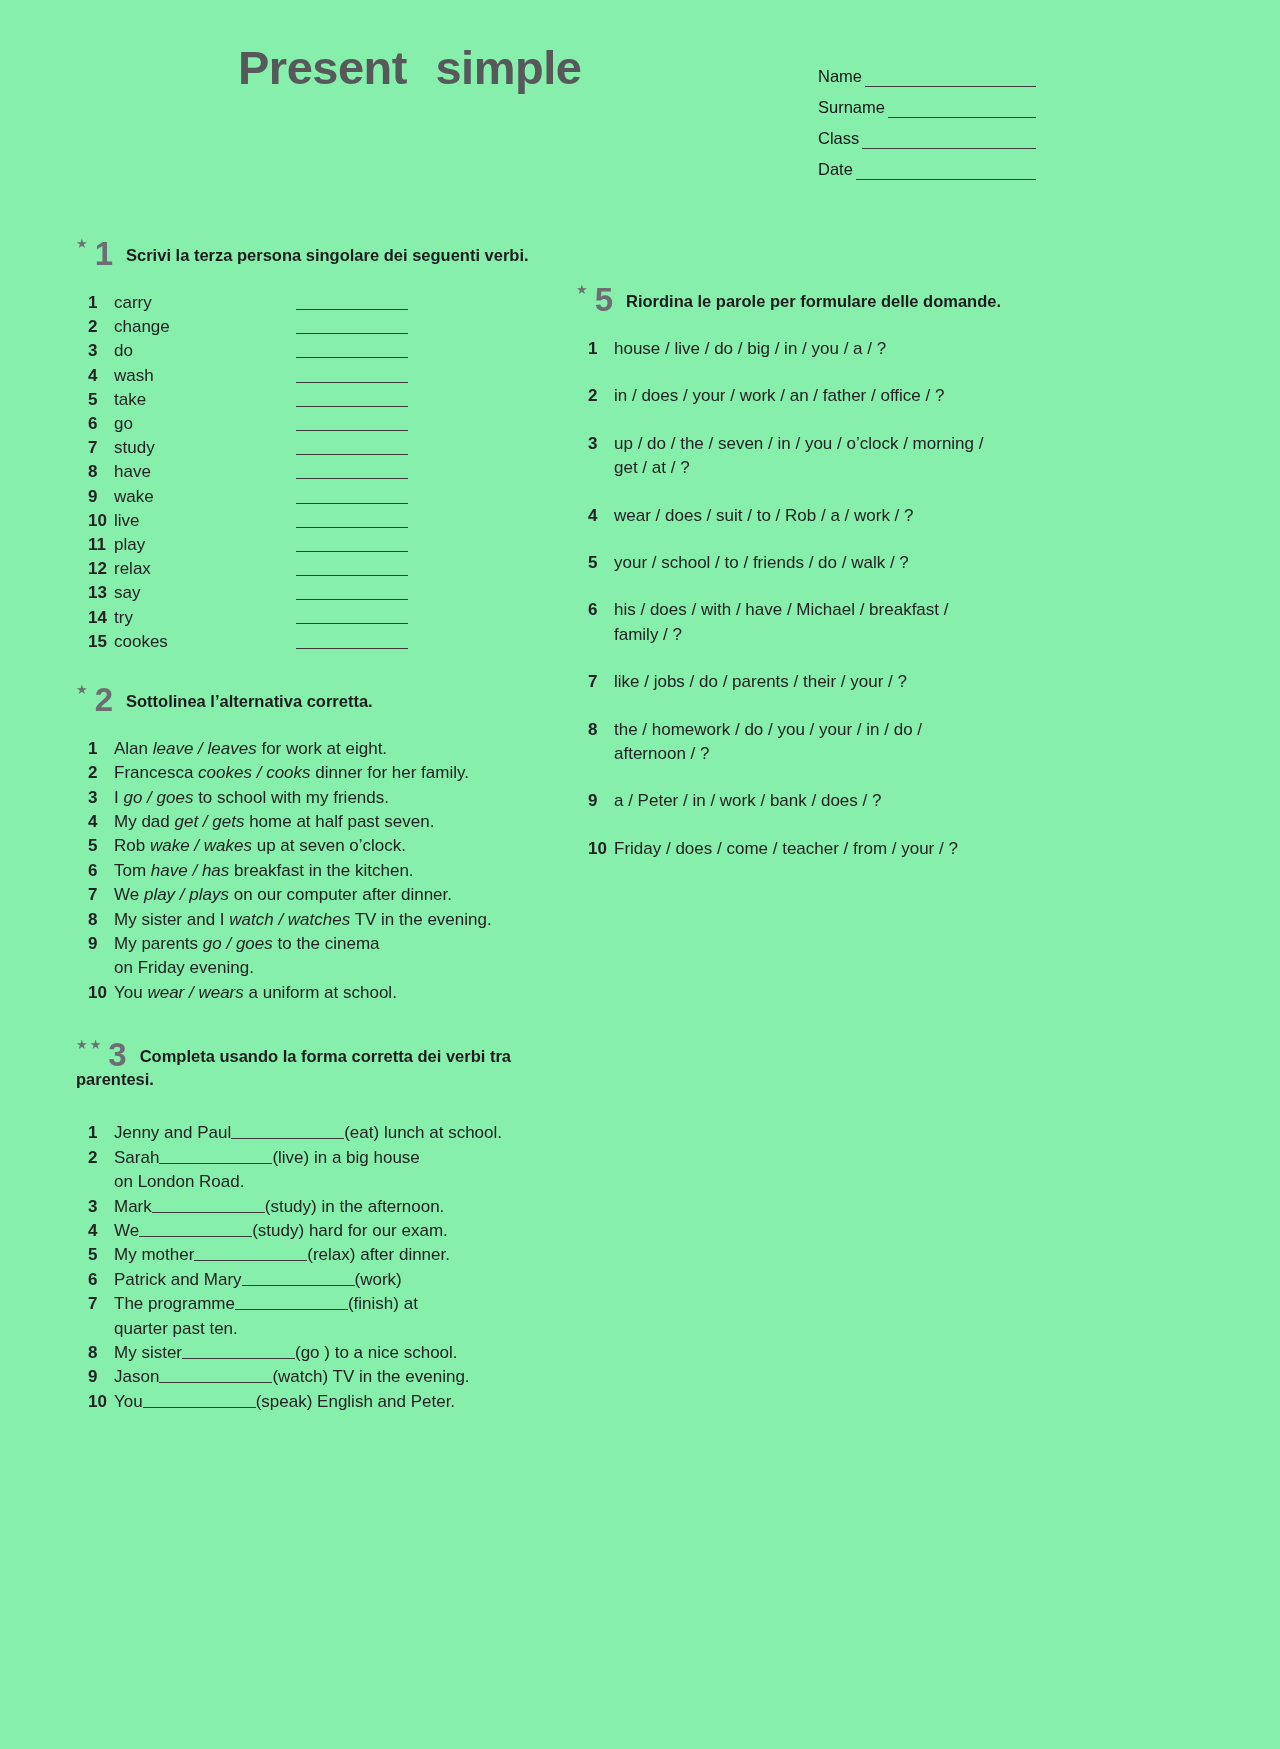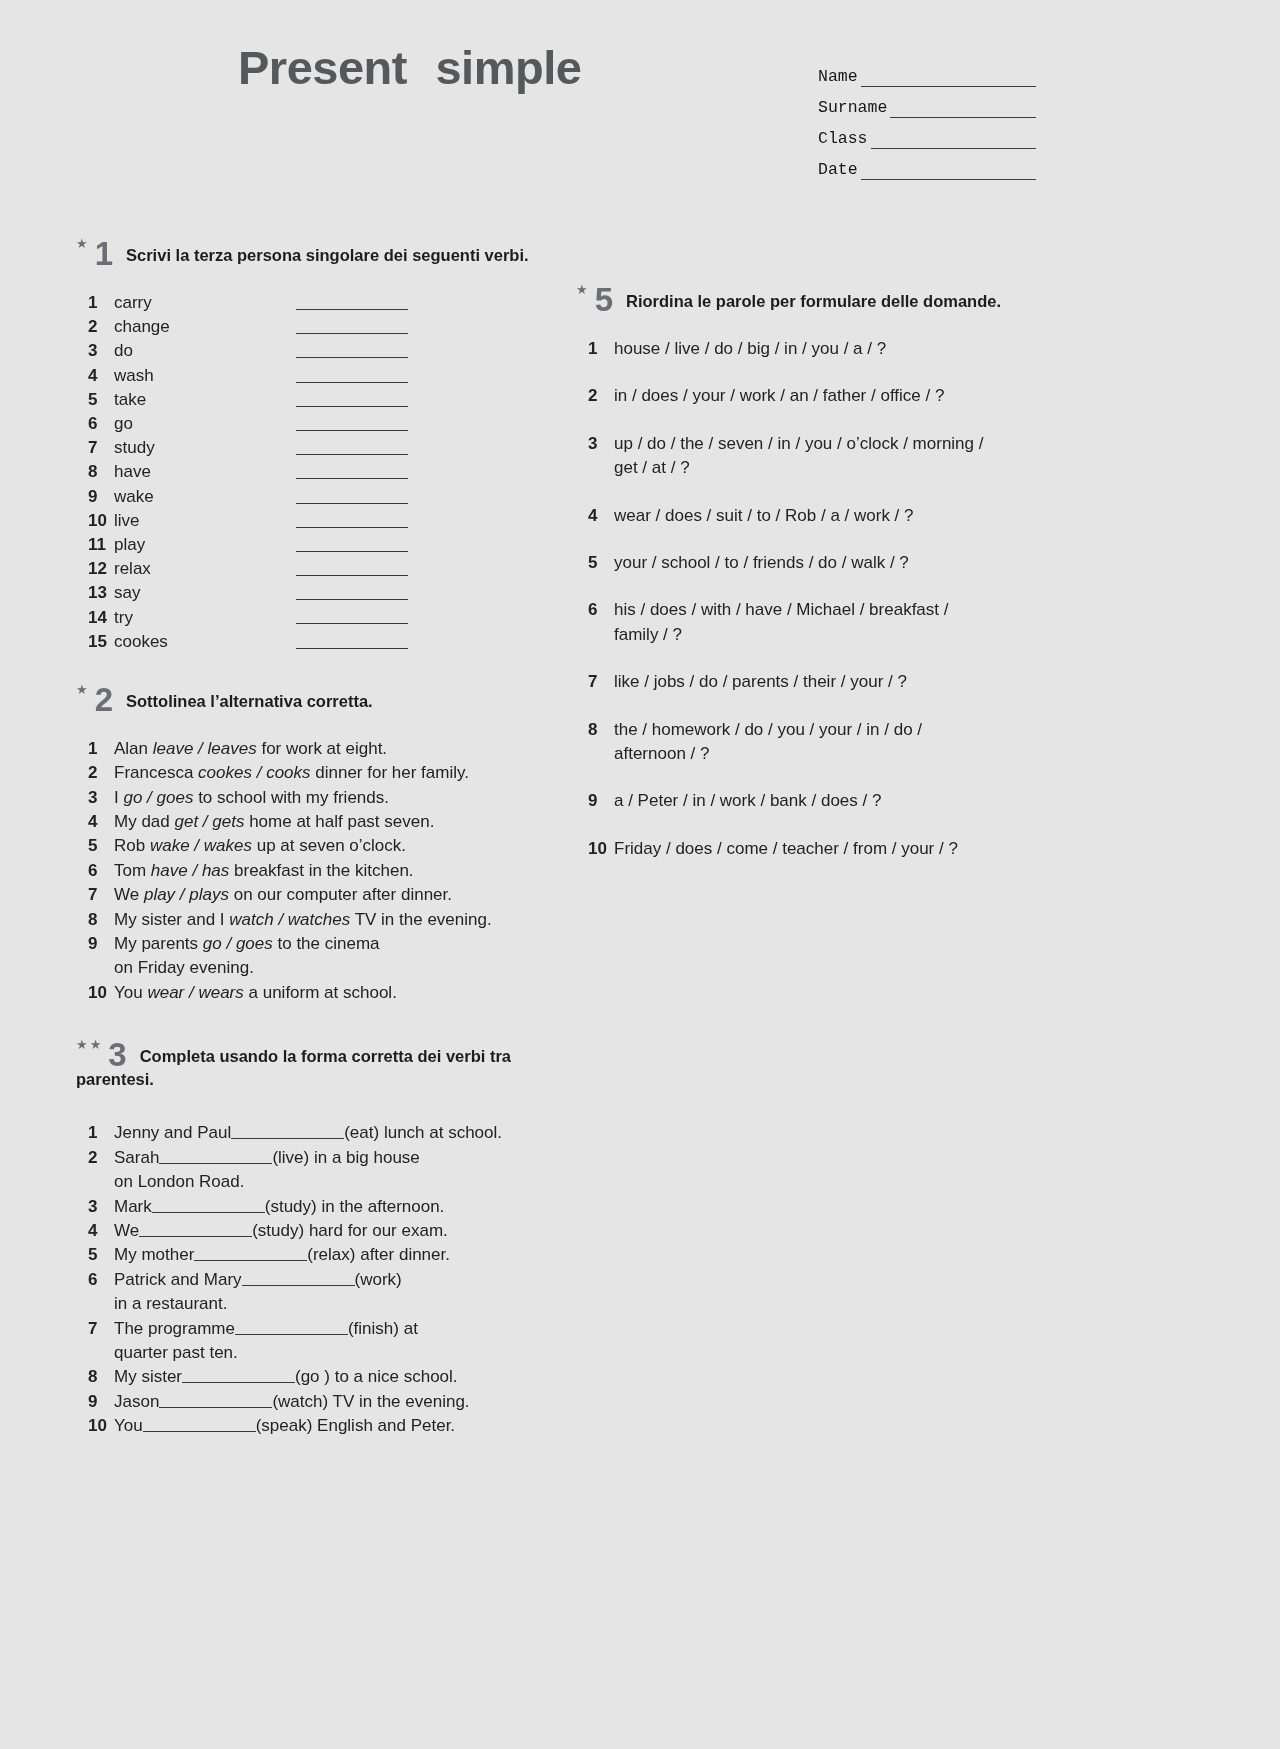--- a/index.html
+++ b/index.html
@@ -1,33 +1,33 @@
 <!DOCTYPE html>
 <html><head>
 <meta charset="utf-8">
 <style>
   html,body { margin:0; padding:0; background:#ffffff; }
   .page {
     position:relative;
     width:1280px; height:1749px;
-    background:#e5e5e5;
+    background:#86efac;
     font-family:"Liberation Sans","DejaVu Sans",sans-serif;
     color:#232323;
     overflow:hidden;
   }
 
   
   .header { position:relative; height:232px; }
   .title {
     position:absolute; left:238px; top:40px;
     font-size:47px; font-weight:bold; color:#57585a;
     word-spacing:16px; letter-spacing:-0.5px;
   }
   .namebox { position:absolute; left:818px; top:56px; width:218px; }
-  .namerow { display:flex; align-items:flex-end; height:31px; font-size:16.5px; color:#161616;font-family:Liberation Mono, monospace; }
+  .namerow { display:flex; align-items:flex-end; height:31px; font-size:16.5px; color:#161616; }
   .namerow .nlabel { flex:none; padding-bottom:1px; }
   .namerow .nline { flex:1; border-bottom:1.6px solid #3c3c3c; margin-left:3px; height:14px; }
 
   
   .columns { display:flex; align-items:flex-start; padding-left:76px; }
   .col-left  { width:470px; margin-right:30px; flex:none; }
   .col-right { width:465px; flex:none; padding-top:46px; }
 
   
   .ex-header {
@@ -319,21 +319,20 @@
                 <span class="num">5</span>
                 <span class="text"><span>My mother</span><span class="blank3"></span><span>(relax)</span><span> after dinner.</span></span>
               </div>
             </li>
 
             <li>
               <div class="line1">
                 <span class="num">6</span>
                 <span class="text"><span>Patrick and Mary</span><span class="blank3"></span><span>(work)</span></span>
               </div>
-              <div class="line2">in a restaurant.</div>
             </li>
 
             <li>
               <div class="line1">
                 <span class="num">7</span>
                 <span class="text"><span>The programme</span><span class="blank3"></span><span>(finish)</span><span> at</span></span>
               </div>
               <div class="line2">quarter past ten.</div>
             </li>
 

